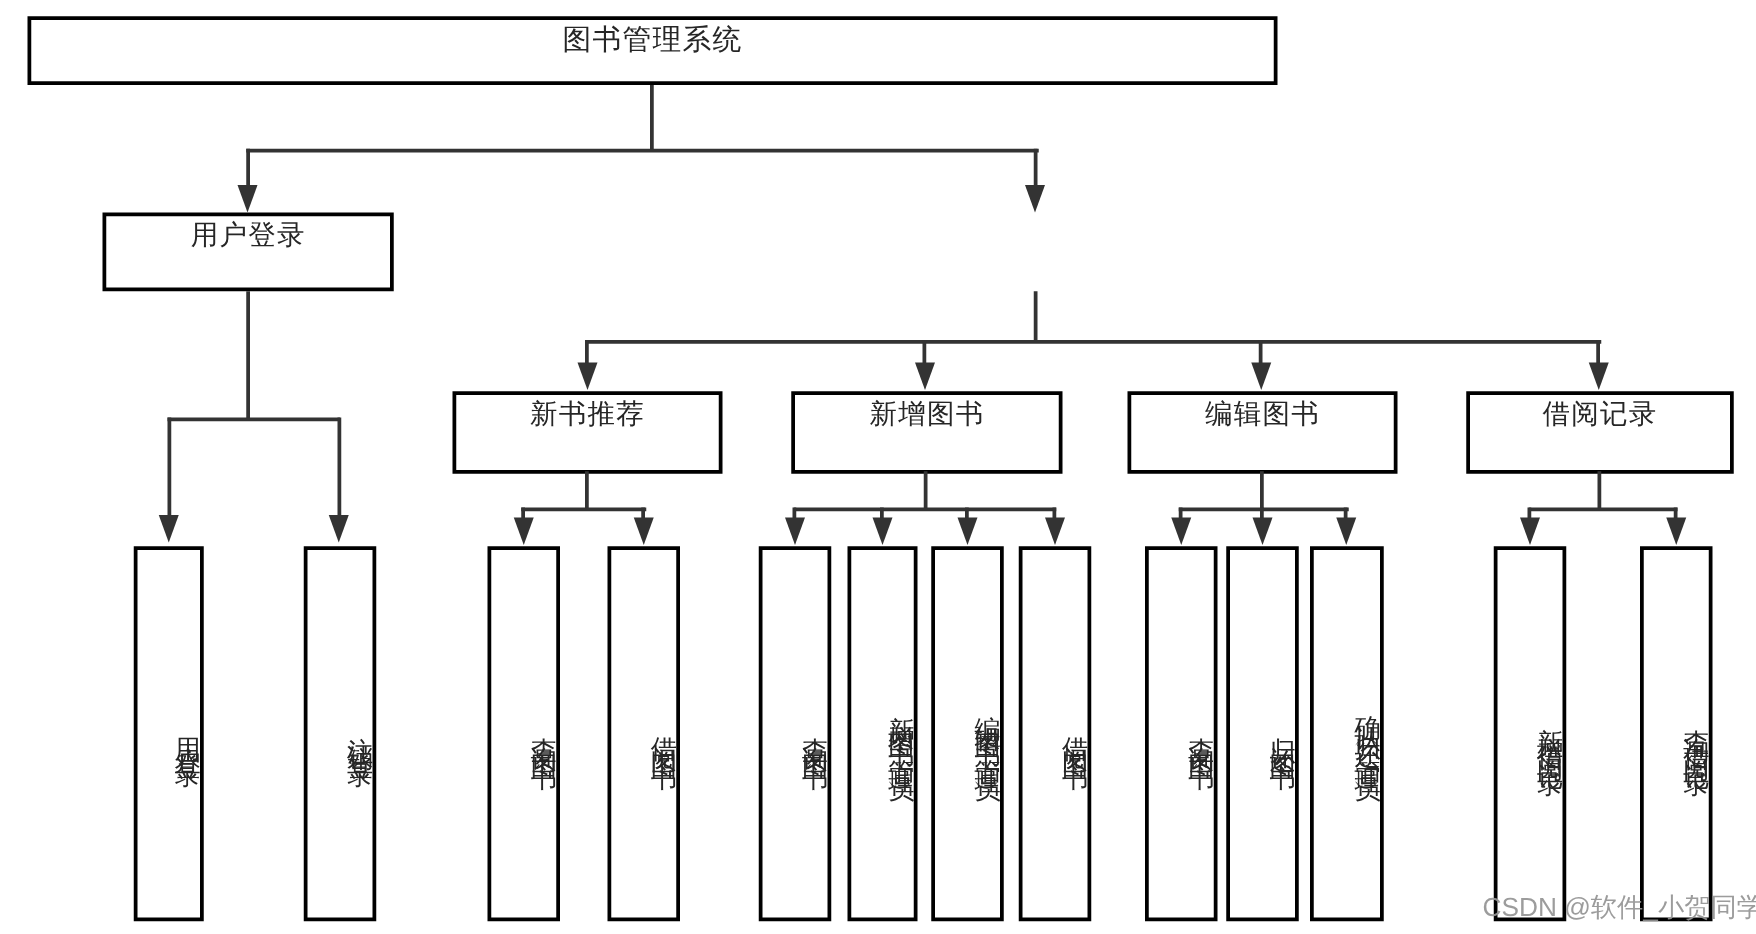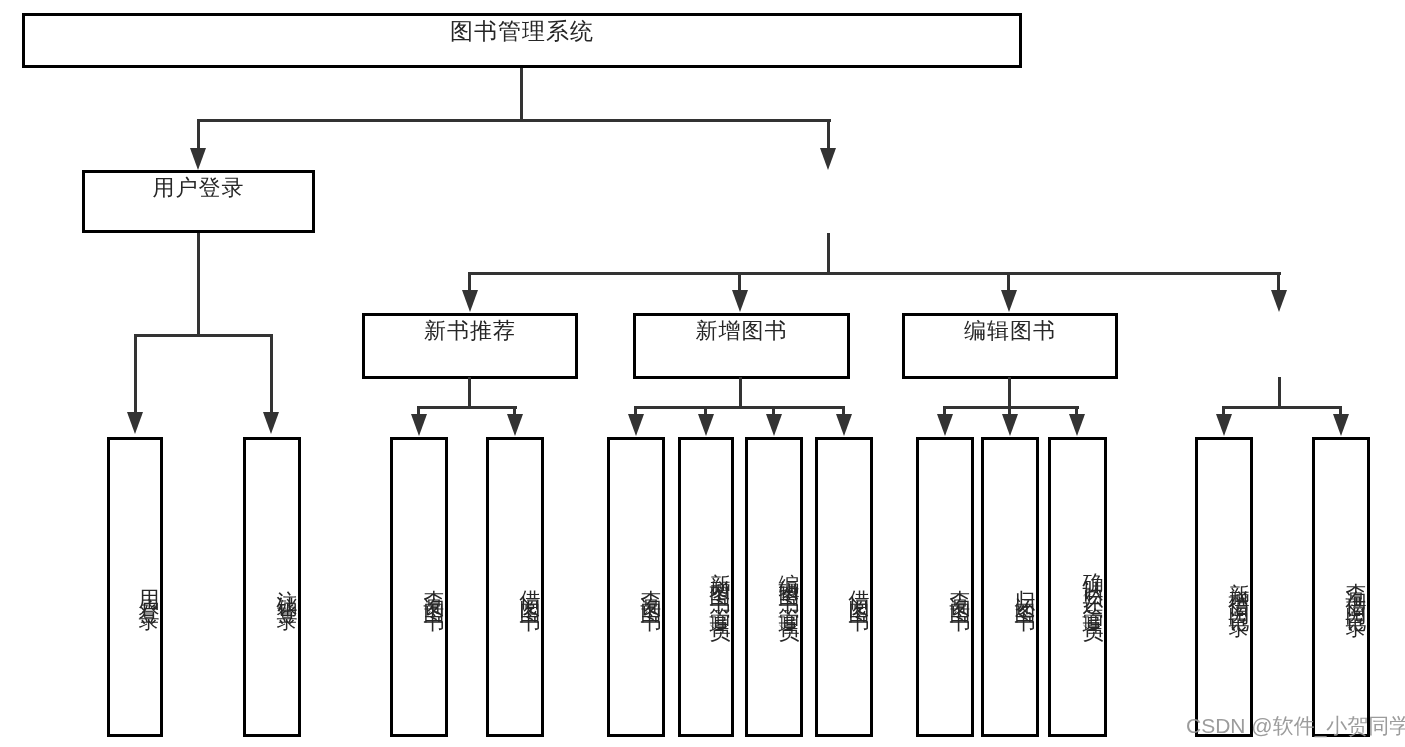--- a/index.html
+++ b/index.html
@@ -65,20 +65,23 @@
   </div>
 
   <div class="box h" style="left:633px;top:313px;width:217px;height:66px;">
     <span>新增图书</span>
   </div>
 
   <div class="box h" style="left:902px;top:313px;width:216px;height:66px;">
     <span>编辑图书</span>
   </div>
 
+  <div class="box h" style="left:1173px;top:313px;width:214px;height:66px;">
+    <span>借阅记录</span>
+  </div>
 
   <div class="box v" style="left:107px;top:437px;width:56px;height:300px;">
     <span>用户登录</span>
   </div>
   <div class="box v" style="left:243px;top:437px;width:58px;height:300px;">
     <span>注销登录</span>
   </div>
 
   <div class="box v" style="left:390px;top:437px;width:58px;height:300px;">
     <span>查询图书</span>

